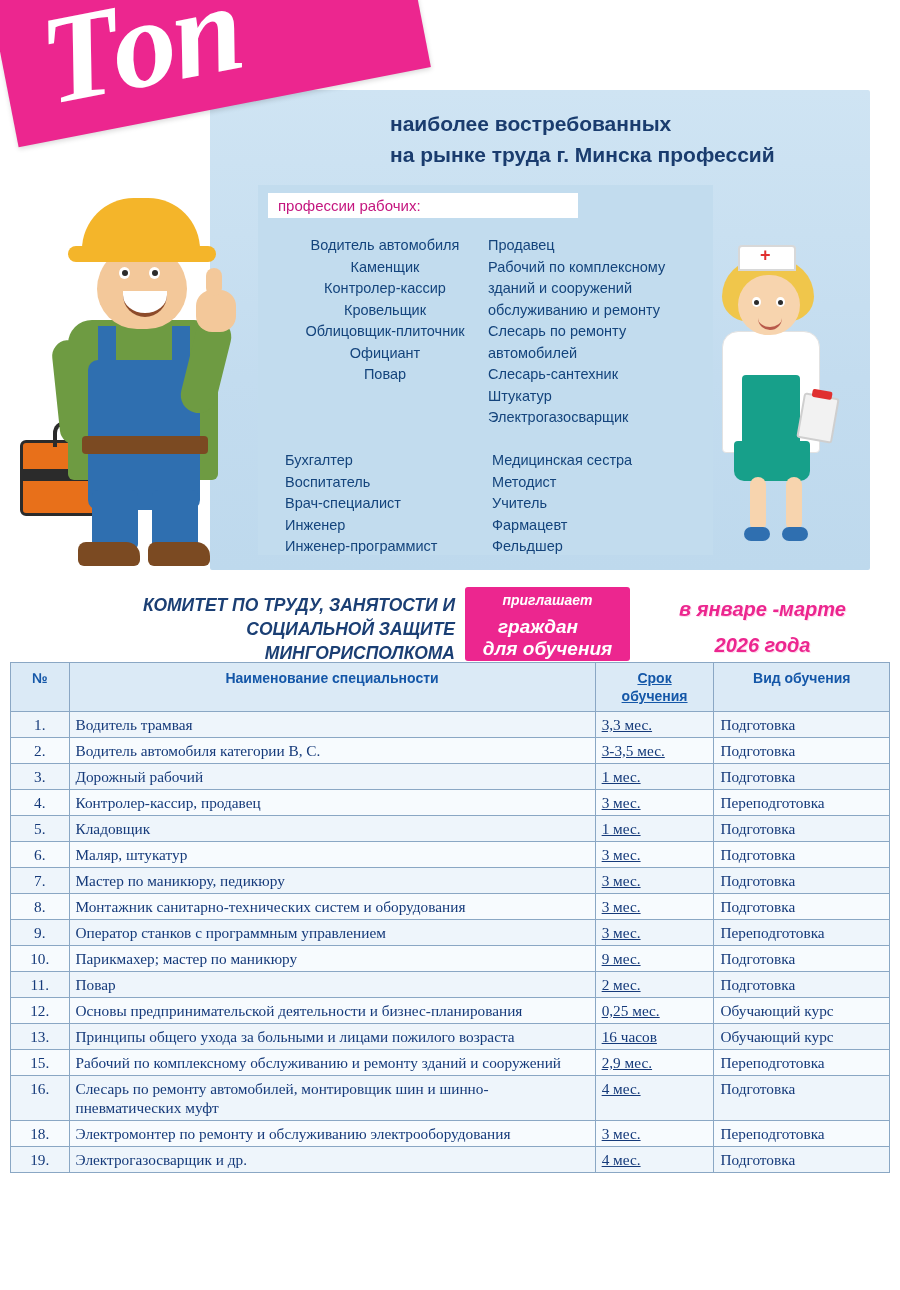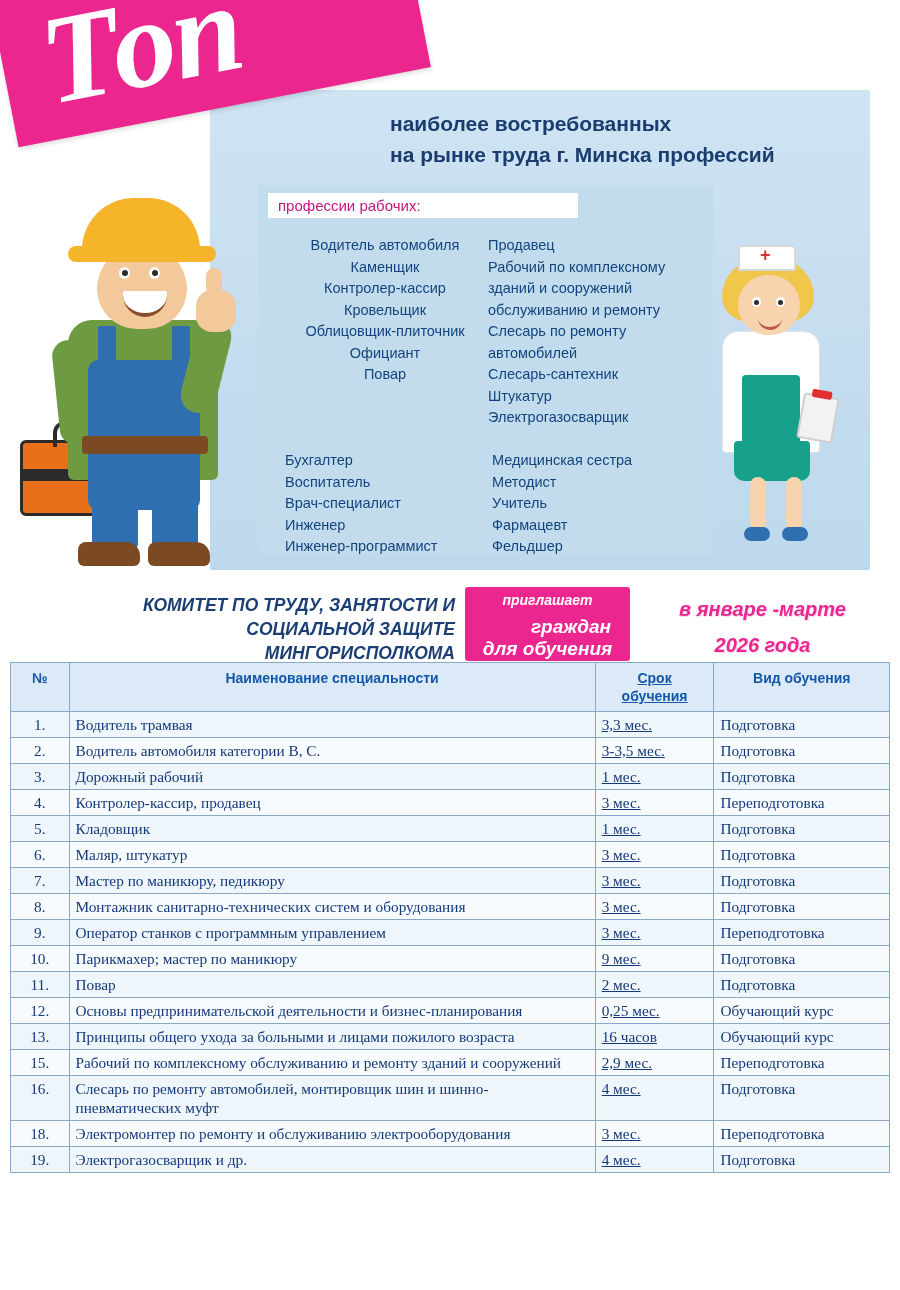--- a/index.html
+++ b/index.html
@@ -227,21 +227,21 @@
     position: absolute;
     left: 465px; top: 2px; width: 165px; height: 74px;
     background: #ec268f;
     border-radius: 3px;
   }
   .invite-box .l1 {
     position:absolute; left: 0; top: 5px; width: 165px; text-align:center;
     color:#fff; font-size: 14px; font-weight: bold; font-style: italic;
   }
   .invite-box .l2 {
-    position:absolute; left: 0; top: 29px; width: 146px; text-align:right;
+    position:absolute; left: 0; top: 29px; width: 146px; text-align:center;
     color:#fff; font-size: 19px; font-weight: bold; font-style: italic;
   }
   .invite-box .l3 {
     position:absolute; left: 0; top: 51px; width: 165px; text-align:center;
     color:#fff; font-size: 19px; font-weight: bold; font-style: italic;
   }
   .period {
     position: absolute;
     left: 640px; top: 6px; width: 245px;
     text-align: center;

